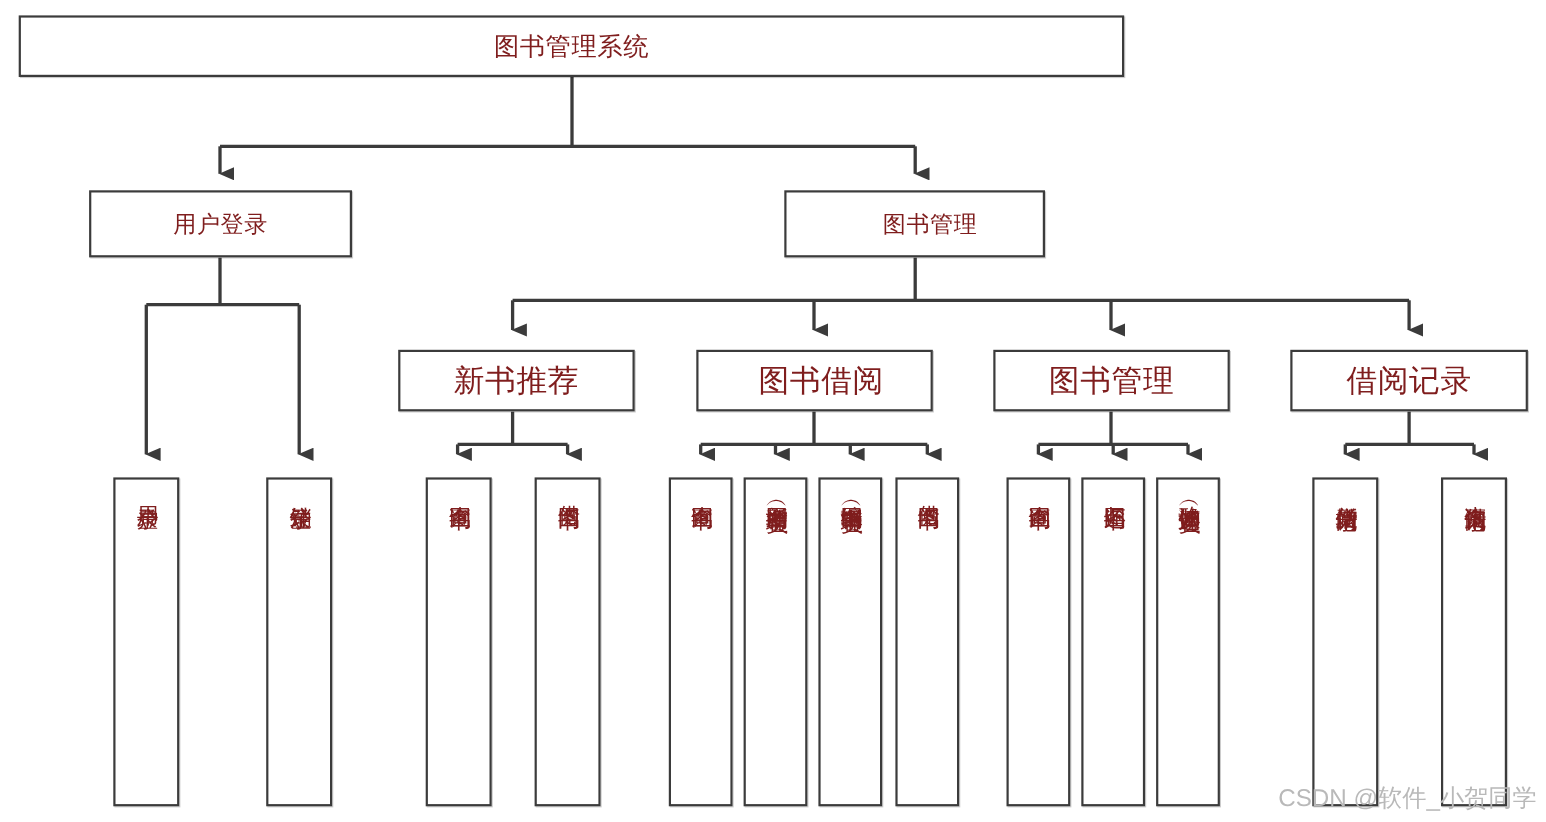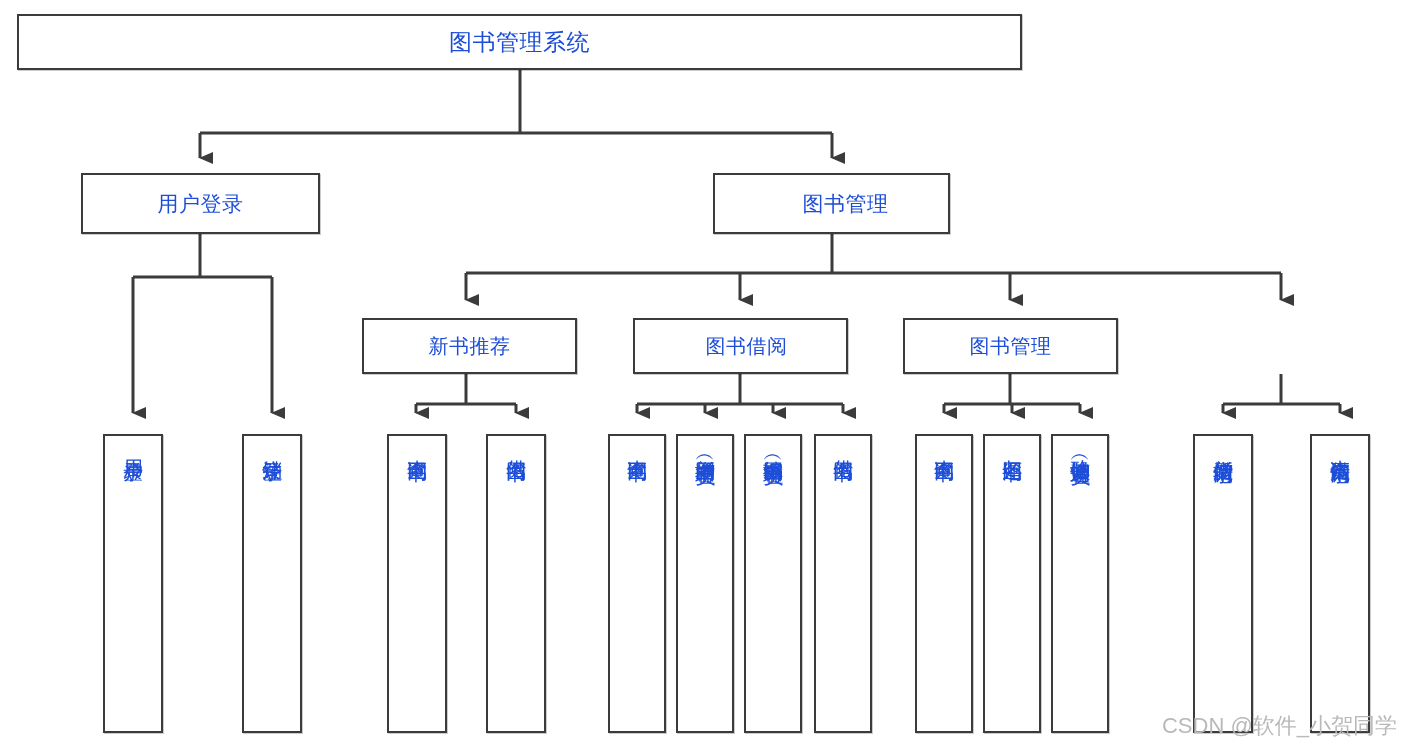--- a/index.html
+++ b/index.html
@@ -27,38 +27,38 @@
     pointer-events: none;
   }
   .node {
     position: absolute;
     box-sizing: border-box;
     background: #ffffff;
     border: 2px solid #3b3b3b;
     display: flex;
     align-items: center;
     justify-content: center;
-    color: #1d4ed8;
+    color: #7f1d1d;
     box-shadow: 1px 1px 0 rgba(0,0,0,0.20);
   }
   .node-label {
     white-space: pre;
     letter-spacing: 0.5px;
   }
   .node.root {
     border-width: 2px;
   }
   .node.root .node-label {
     font-size: 23px;
   }
   .node.lvl2 .node-label {
     font-size: 21px;
   }
   .node.lvl3 .node-label {
-    font-size: 20px;
+    font-size: 28px;
   }
   .node.leaf {
     align-items: flex-start;
     padding-top: 8px;
   }
   .node.leaf .node-label {
     writing-mode: vertical-rl;
     text-orientation: upright;
     font-size: 20px;
     line-height: 1.08;
@@ -143,20 +143,23 @@
 
   <div class="node lvl3" style="left:362px; top:318px; width:215px; height:56px;">
     <span class="node-label">新书推荐</span>
   </div>
   <div class="node lvl3" style="left:633px; top:318px; width:215px; height:56px;padding-left:12px;">
     <span class="node-label">图书借阅</span>
   </div>
   <div class="node lvl3" style="left:903px; top:318px; width:215px; height:56px;">
     <span class="node-label">图书管理</span>
   </div>
+  <div class="node lvl3" style="left:1173px; top:318px; width:216px; height:56px;">
+    <span class="node-label">借阅记录</span>
+  </div>
 
   <div class="node leaf" style="left:103px; top:434px; width:60px; height:299px;">
     <span class="node-label">用户登录</span>
   </div>
   <div class="node leaf" style="left:242px; top:434px; width:60px; height:299px;">
     <span class="node-label">注销登录</span>
   </div>
 
   <div class="node leaf" style="left:387px; top:434px; width:60px; height:299px;">
     <span class="node-label">查询图书</span>

